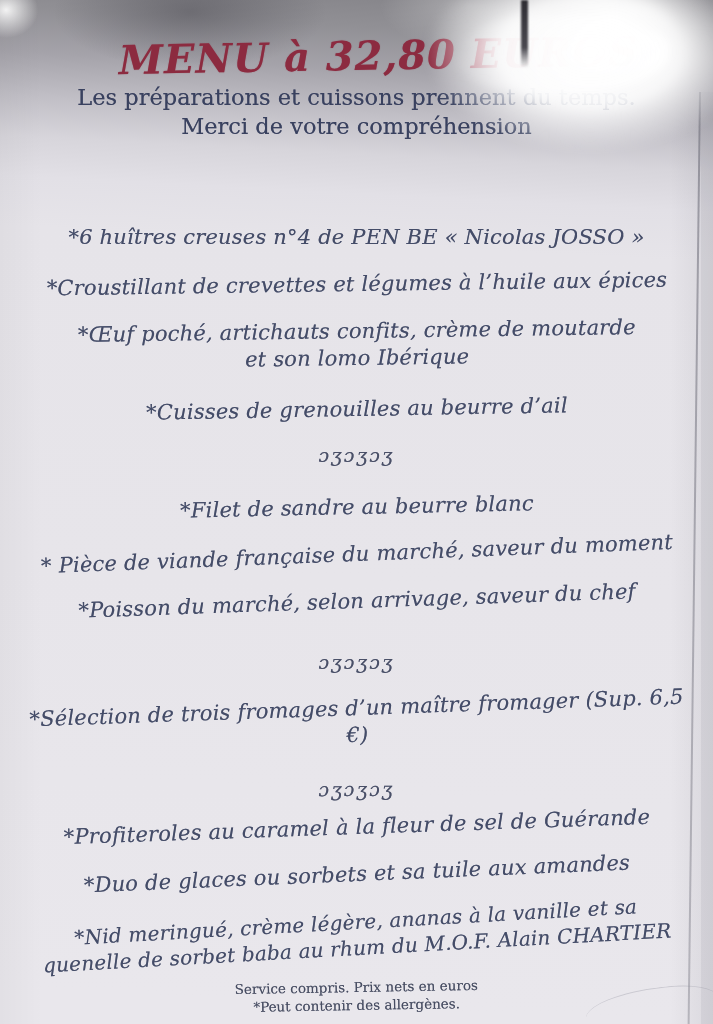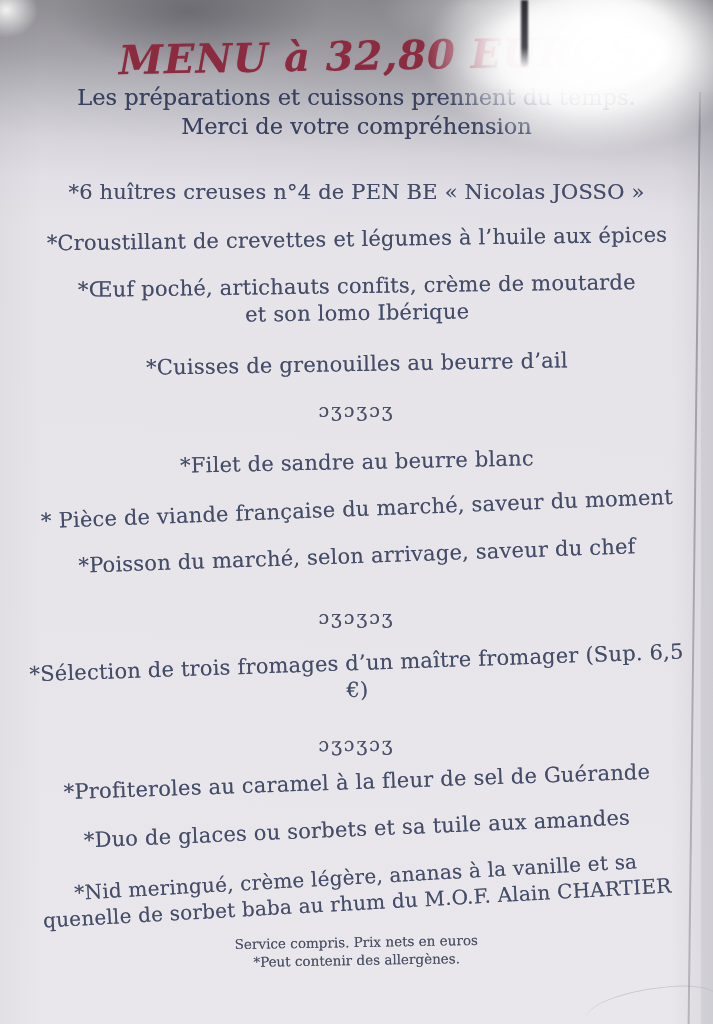--- a/index.html
+++ b/index.html
@@ -60,21 +60,21 @@
   
   .paper{position:relative;z-index:3;padding-top:31px;}
   .menu-title{
     margin:0; text-align:center; transform:rotate(-1deg) translateX(22px);
     font-style:italic; font-weight:700; font-size:40px; line-height:50px;
     letter-spacing:1px; color:#8c2b40;
     text-shadow:0 0 1px rgba(140,43,64,.55);
   }
   .notice{margin-top:2px; text-align:center; color:#39415f;
     font-size:22.5px; line-height:29px; text-shadow:0 0 .5px rgba(57,65,95,.6);}
-  .menu{margin-top:38px; color:#444c68; text-shadow:0 0 .5px rgba(68,76,104,.55);}
+  .menu{margin-top:83px; color:#444c68; text-shadow:0 0 .5px rgba(68,76,104,.55);font-style:italic;}
   .menu-item{
     margin:0 auto 20px; max-width:680px; text-align:center;
     font-size:21px; line-height:27px; letter-spacing:.2px;
   }
   .divider{
     margin:0 auto 28px; text-align:center; font-size:19px; line-height:22px;
     letter-spacing:2px; color:#4a5068;
   }
   .footer-note{margin-top:0; text-align:center; color:#474d62;
     font-size:13.5px; line-height:18px; transform:rotate(-1deg);

